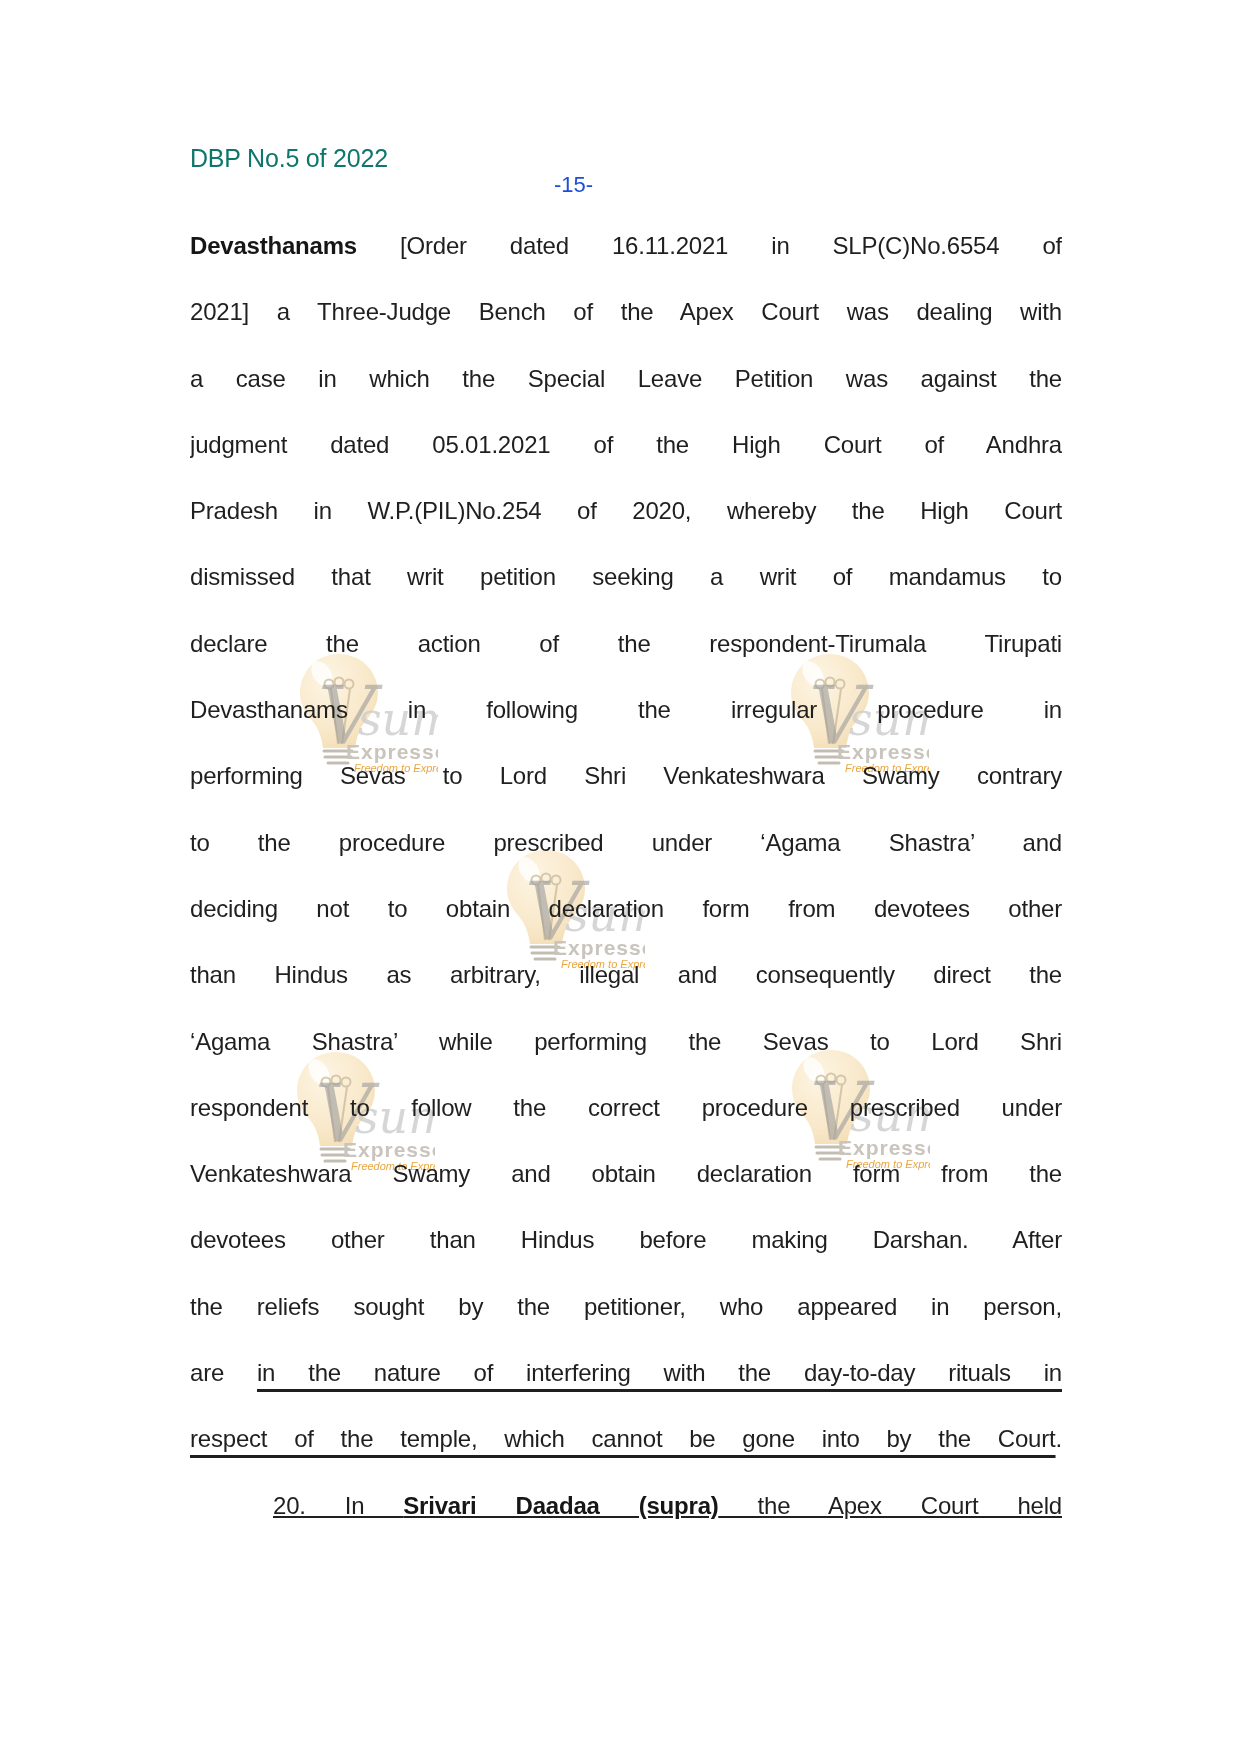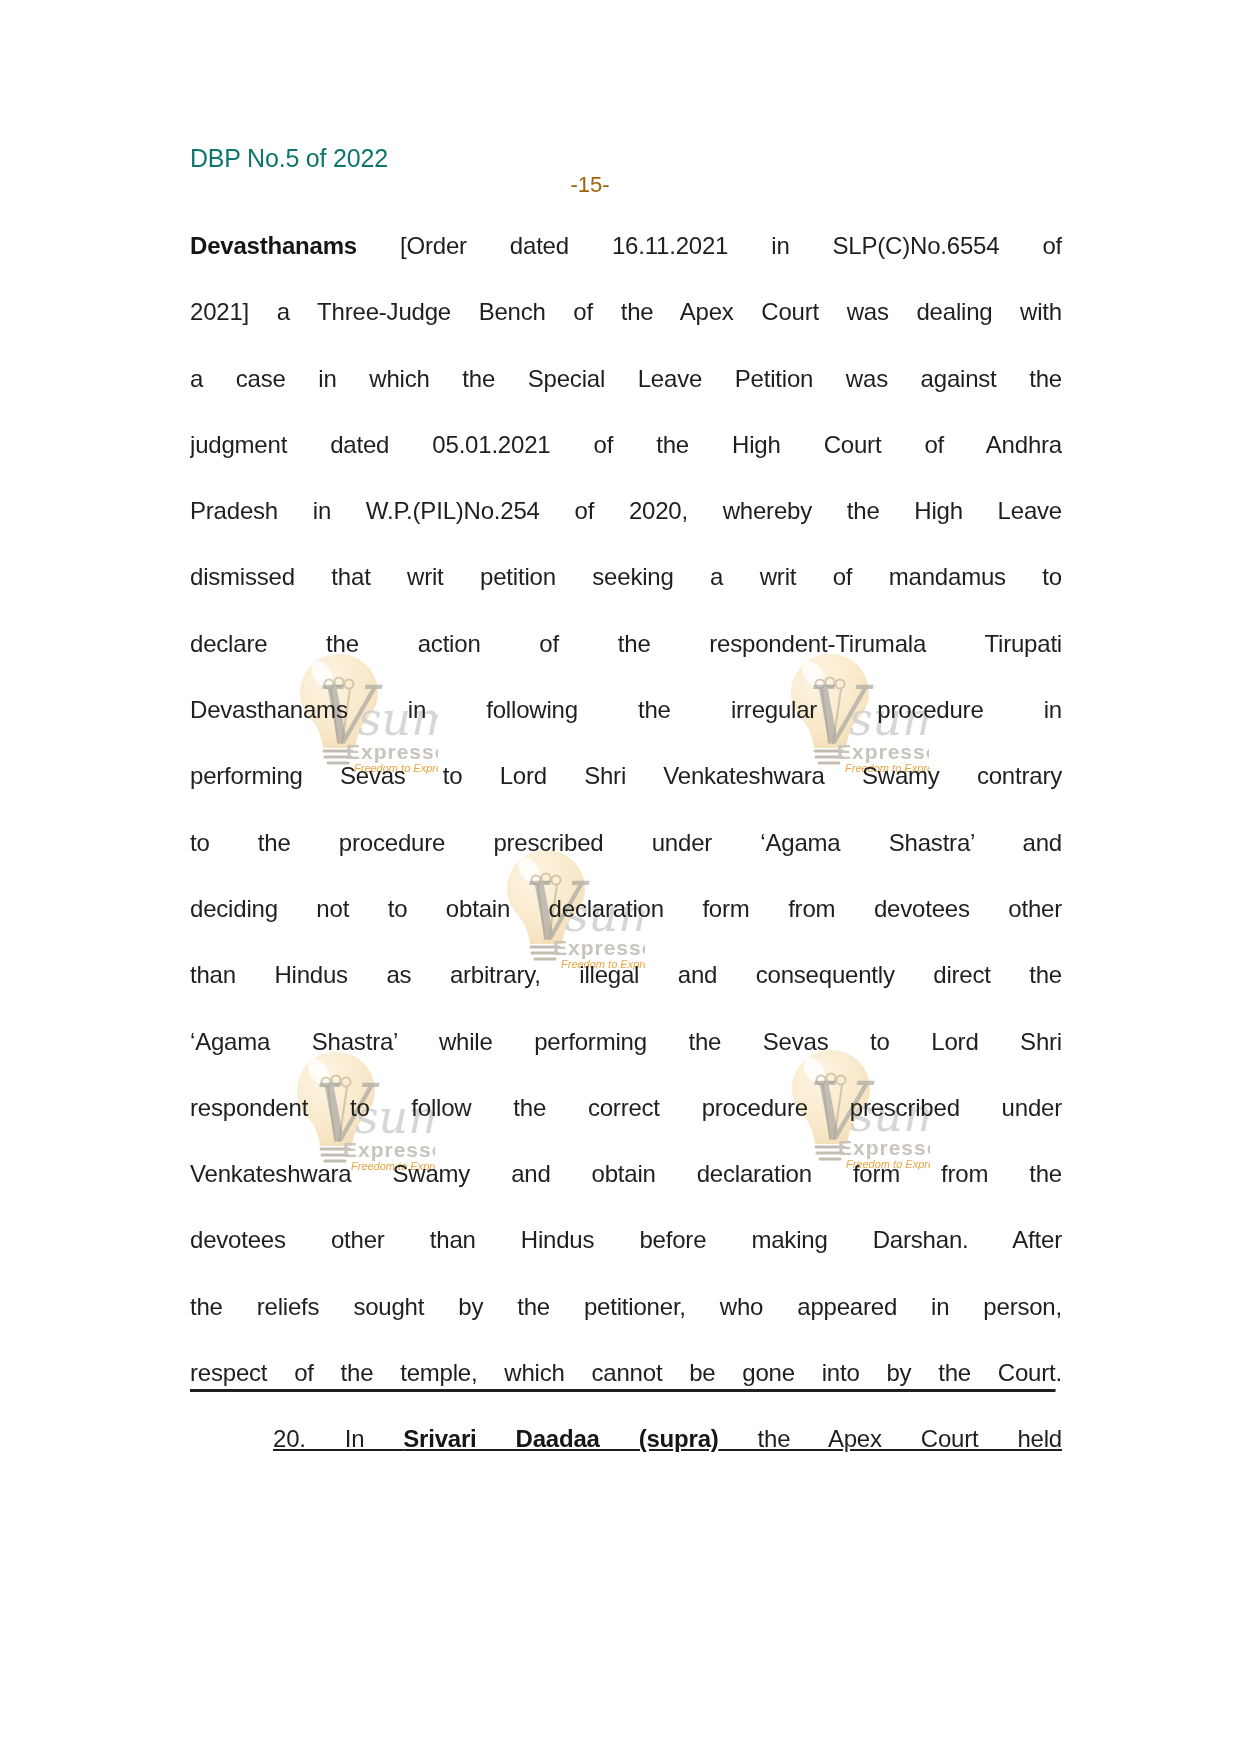--- a/index.html
+++ b/index.html
@@ -9,22 +9,22 @@
     background:#ffffff;
     overflow:hidden;
     font-family:"Liberation Sans", sans-serif;
     color:#1f1f1f;
   }
   .hdr-case{
     position:absolute;left:190px;top:144px;
     font-size:25px;letter-spacing:-0.2px;color:#0f766e;
   }
   .hdr-page{
-    position:absolute;left:525px;top:172px;width:130px;
-    text-align:center;font-size:22px;color:#a16207;
+    position:absolute;left:554px;top:172px;width:130px;
+    font-size:22px;color:#1d4ed8;
   }
   .body-block{
     position:absolute;left:190px;top:213px;width:872px;
     z-index:2;
   }
   .bline{
     height:66.3px;line-height:66.3px;
     font-size:24px;letter-spacing:-0.2px;
     text-align:justify;text-align-last:justify;
     white-space:normal;overflow:hidden;
@@ -93,30 +93,31 @@
     </svg>
 
   <div class="hdr-case">DBP No.5 of 2022</div>
   <div class="hdr-page">-15-</div>
 
   <div class="body-block">
     <div class="bline"><span class="seg-b">Devasthanams</span><span> [Order dated 16.11.2021 in SLP(C)No.6554 of</span></div>
     <div class="bline"><span>2021] a Three-Judge Bench of the Apex Court was dealing with</span></div>
     <div class="bline"><span>a case in which the Special Leave Petition was against the</span></div>
     <div class="bline"><span>judgment dated 05.01.2021 of the High Court of Andhra</span></div>
-    <div class="bline"><span>Pradesh in W.P.(PIL)No.254 of 2020, whereby the High Leave</span></div>
+    <div class="bline"><span>Pradesh in W.P.(PIL)No.254 of 2020, whereby the High Court</span></div>
     <div class="bline"><span>dismissed that writ petition seeking a writ of mandamus to</span></div>
     <div class="bline"><span>declare the action of the respondent-Tirumala Tirupati</span></div>
     <div class="bline"><span>Devasthanams in following the irregular procedure in</span></div>
     <div class="bline"><span>performing Sevas to Lord Shri Venkateshwara Swamy contrary</span></div>
     <div class="bline"><span>to the procedure prescribed under ‘Agama Shastra’ and</span></div>
     <div class="bline"><span>deciding not to obtain declaration form from devotees other</span></div>
     <div class="bline"><span>than Hindus as arbitrary, illegal and consequently direct the</span></div>
     <div class="bline"><span>‘Agama Shastra’ while performing the Sevas to Lord Shri</span></div>
     <div class="bline"><span>respondent to follow the correct procedure prescribed under</span></div>
     <div class="bline"><span>Venkateshwara Swamy and obtain declaration form from the</span></div>
     <div class="bline"><span>devotees other than Hindus before making Darshan. After</span></div>
     <div class="bline"><span>the reliefs sought by the petitioner, who appeared in person,</span></div>
+    <div class="bline"><span>are </span><span class="seg-u">in the nature of interfering with the day-to-day rituals in</span></div>
     <div class="bline"><span class="seg-u">respect of the temple, which cannot be gone into by the Court</span><span>.</span></div>
     <div class="bline indent"><span>20. In </span><span class="seg-b">Srivari Daadaa (supra)</span><span> the Apex Court held</span></div>
   </div>
 
 </div>
 
 </body></html>

